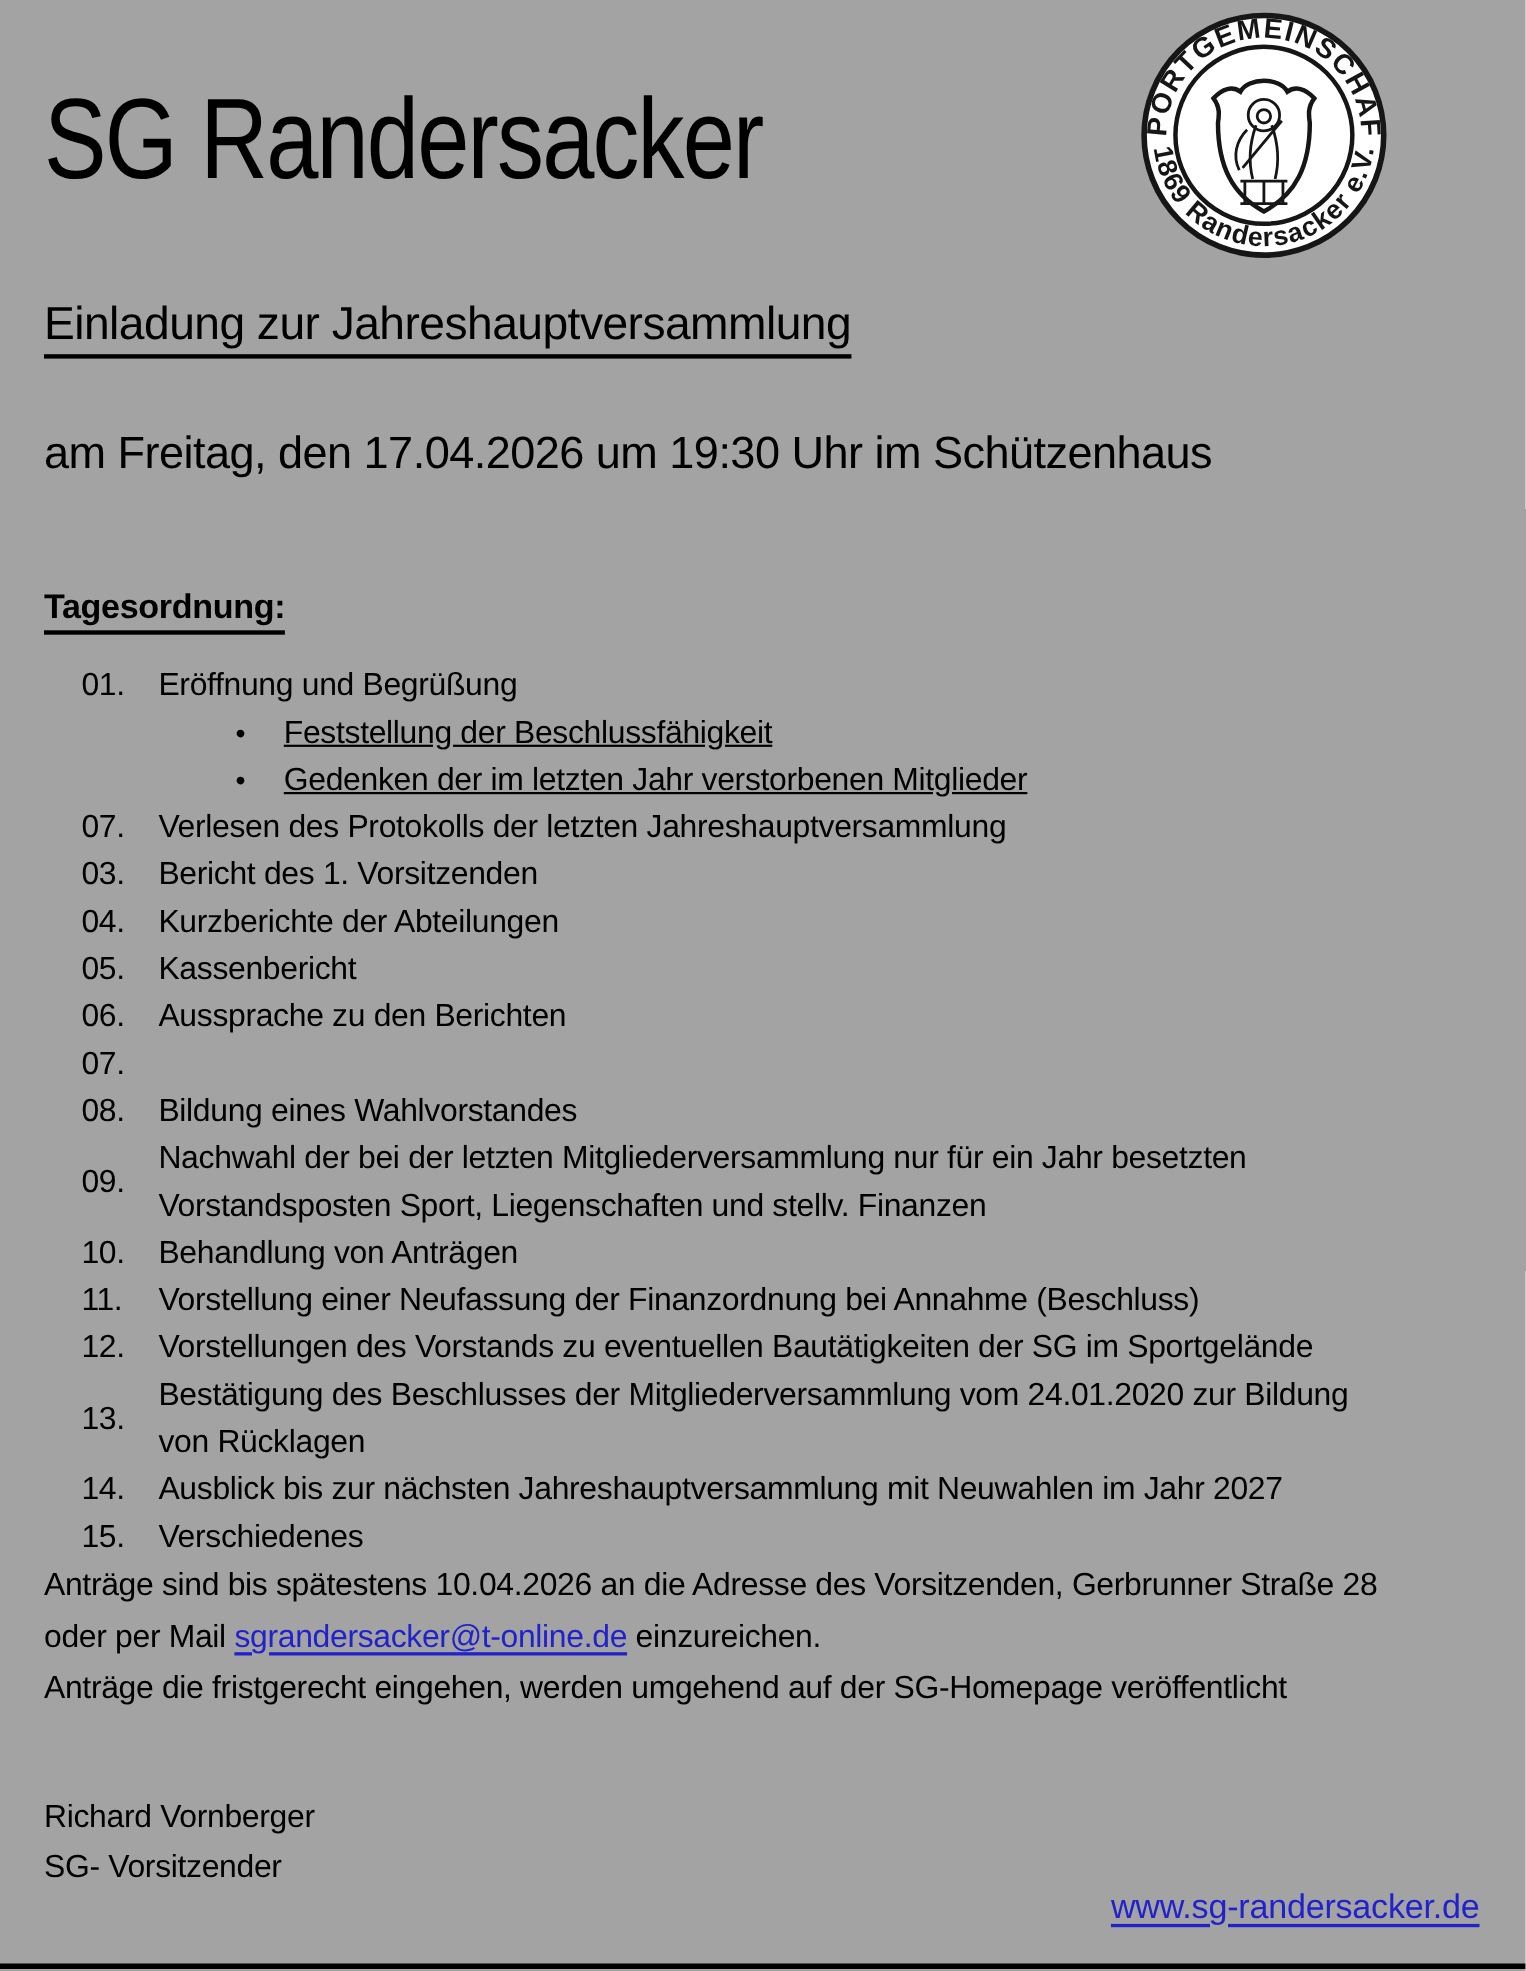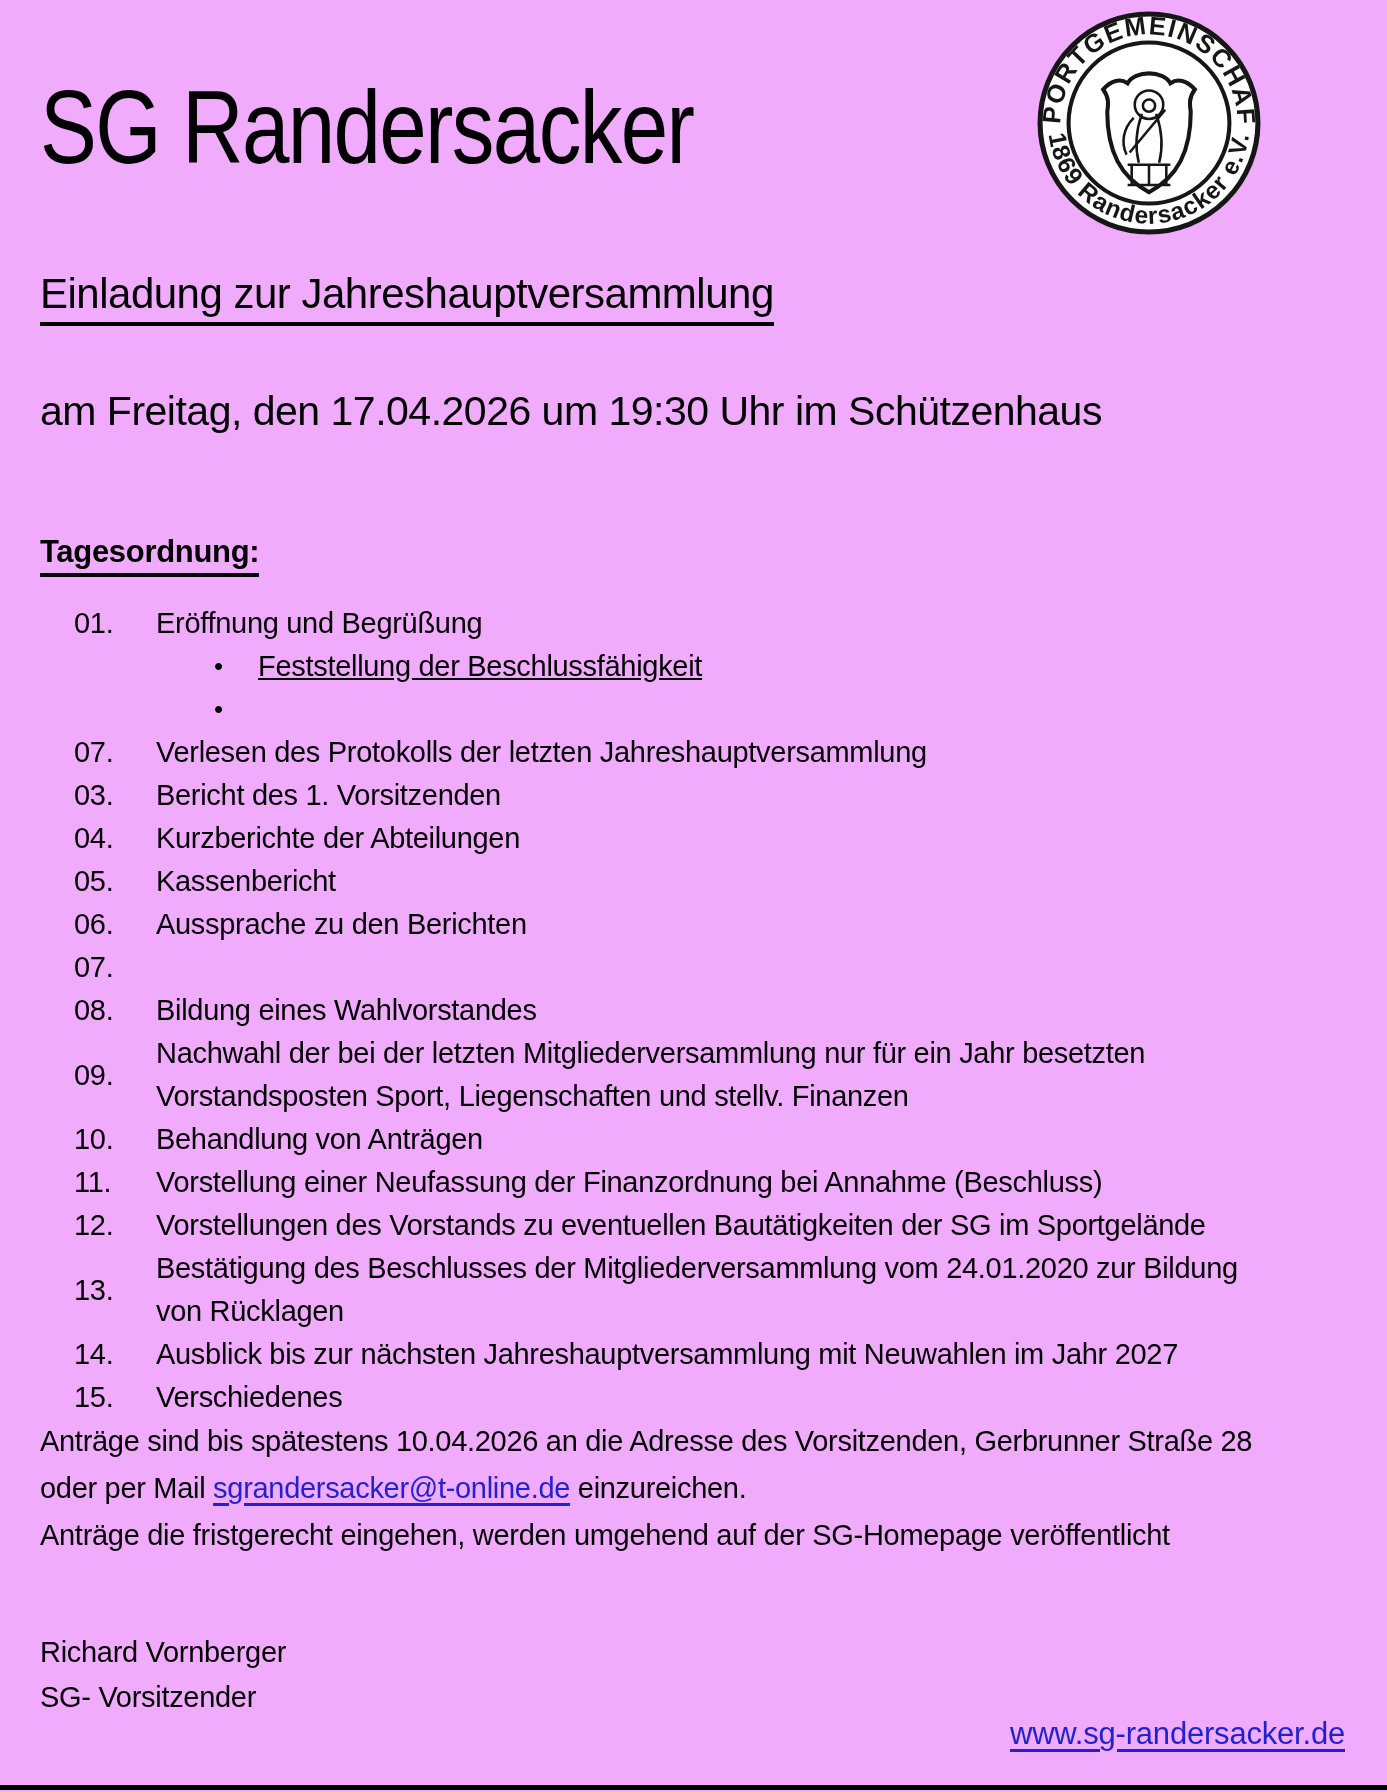--- a/index.html
+++ b/index.html
@@ -2,21 +2,21 @@
 <html lang="de"><head>
 <meta charset="utf-8">
 <style>
   html, body { margin: 0; padding: 0; background: #ffffff; }
   body {
     width: 1387px; height: 1792px;
     font-family: "Liberation Sans", sans-serif;
     color: #000000;
     letter-spacing: -0.3px;
   }
-  .page { position: relative; width: 1387px; height: 1792px; overflow: hidden; background: #f0abfc; }
+  .page { position: relative; width: 1387px; height: 1792px; overflow: hidden; background: #a3a3a3; }
 
   .title {
     position: absolute; left: 40px; top: 68px;
     font-size: 104px; font-weight: 500; letter-spacing: -2px;
     transform: scaleX(0.82); transform-origin: left top;
     white-space: nowrap;
   }
 
   .logo { position: absolute; left: 1036px; top: 10px; width: 226px; height: 226px; }
   .logo svg { width: 100%; height: 100%; }
@@ -41,21 +41,21 @@
     border-bottom: 4px solid #000; padding-bottom: 3px;
     white-space: nowrap;
   }
 
   .agenda {
     position: absolute; left: 40px; top: 602px; right: 30px;
     font-size: 29px; line-height: 43px;
   }
   .agenda-item { display: flex; align-items: center; }
   .item-num { flex: none; width: 70px; margin-left: 34px; }
-  .item-text { white-space: pre; margin-left: 12px; }
+  .item-text { white-space: pre; }
   .agenda-sub { display: flex; }
   .sub-bullet { flex: none; margin-left: 174px; width: 44px; font-size: 26px; }
   .sub-text { white-space: pre; text-decoration: underline; }
 
   .submission {
     position: absolute; left: 40px; top: 1418px;
     font-size: 29px; line-height: 47px;
   }
   .sub-line { white-space: nowrap; }
 
@@ -129,20 +129,21 @@
     <div class="agenda-item">
       <span class="item-num">01.</span>
       <span class="item-text">Eröffnung und Begrüßung</span>
     </div>
     <div class="agenda-sub">
       <span class="sub-bullet">•</span>
       <span class="sub-text">Feststellung der Beschlussfähigkeit</span>
     </div>
     <div class="agenda-sub">
       <span class="sub-bullet">•</span>
+      <span class="sub-text">Gedenken der im letzten Jahr verstorbenen Mitglieder</span>
     </div>
     <div class="agenda-item">
       <span class="item-num">07.</span>
       <span class="item-text">Verlesen des Protokolls der letzten Jahreshauptversammlung</span>
     </div>
     <div class="agenda-item">
       <span class="item-num">03.</span>
       <span class="item-text">Bericht des 1. Vorsitzenden</span>
     </div>
     <div class="agenda-item">

